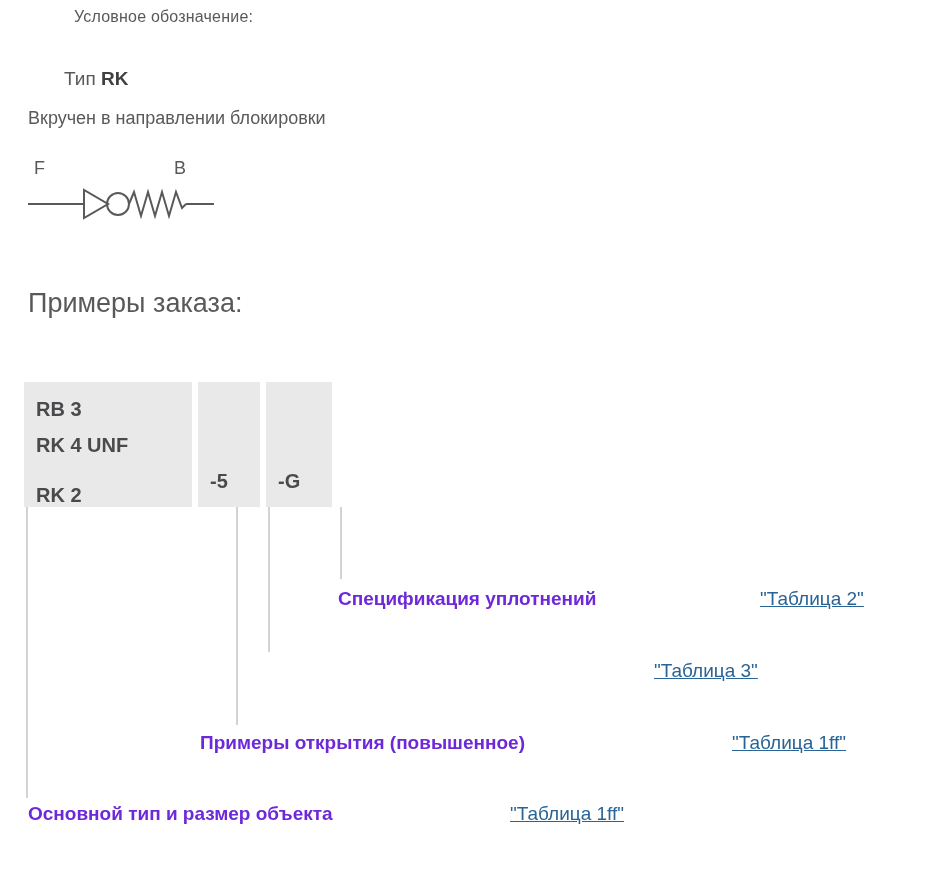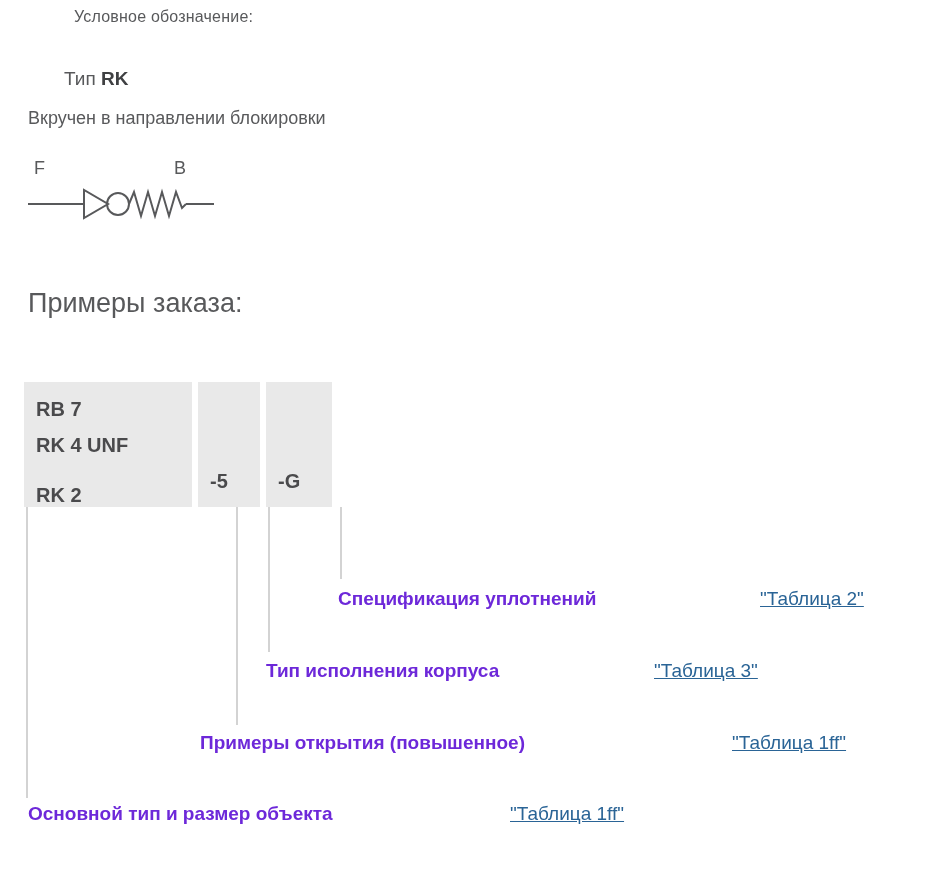--- a/index.html
+++ b/index.html
@@ -178,21 +178,21 @@
       <circle cx="96" cy="46" r="11" fill="none" stroke="#58595b" stroke-width="2"></circle>
       <line x1="86" y1="46" x2="85" y2="46" stroke="#58595b" stroke-width="2"></line>
       <path d="M107 46 L112 34 L119 58 L126 34 L133 58 L140 34 L147 58 L154 34 L160 50 L164 46" fill="none" stroke="#58595b" stroke-width="2"></path>
       <line x1="22" y1="30" x2="22" y2="46" stroke="#58595b" stroke-width="0"></line>
     </svg>
   </div>
 
   <div class="examples-title">Примеры заказа:</div>
 
   <div class="code-box" id="box-main">
-    <span class="ln ln1">RB 7</span>
+    <span class="ln ln1">RB 3</span>
     <span class="ln ln2">RK 4 UNF</span>
     <span class="ln ln3">RK 2</span>
   </div>
 
   <div class="code-box" id="box-pressure">
     <span class="bottom-lbl">-5</span>
   </div>
 
   <div class="code-box" id="box-housing">
     <span class="bottom-lbl">-G</span>
@@ -202,21 +202,20 @@
   <div class="vline" style="left:26px; top:507px; height:290px;"></div>
   <div class="hline" style="left:26px; top:796px; width:2px;"></div>
 
   <div class="vline" style="left:236px; top:507px; height:218px;"></div>
   <div class="vline" style="left:268px; top:507px; height:145px;"></div>
   <div class="vline" style="left:340px; top:507px; height:72px;"></div>
 
   <div class="desc" style="left:338px; top:588px;">Спецификация уплотнений</div>
   <div class="link" style="left:760px; top:588px;">"Таблица 2"</div>
 
-  <div class="desc" style="left:266px; top:660px;">Тип исполнения корпуса</div>
   <div class="link" style="left:654px; top:660px;">"Таблица 3"</div>
 
   <div class="desc" style="left:200px; top:732px;">Примеры открытия (повышенное)</div>
   <div class="link" style="left:732px; top:732px;">"Таблица 1ff"</div>
 
   <div class="desc" style="left:28px; top:803px;">Основной тип и размер объекта</div>
   <div class="link" style="left:510px; top:803px;">"Таблица 1ff"</div>
 
 </div>
 

